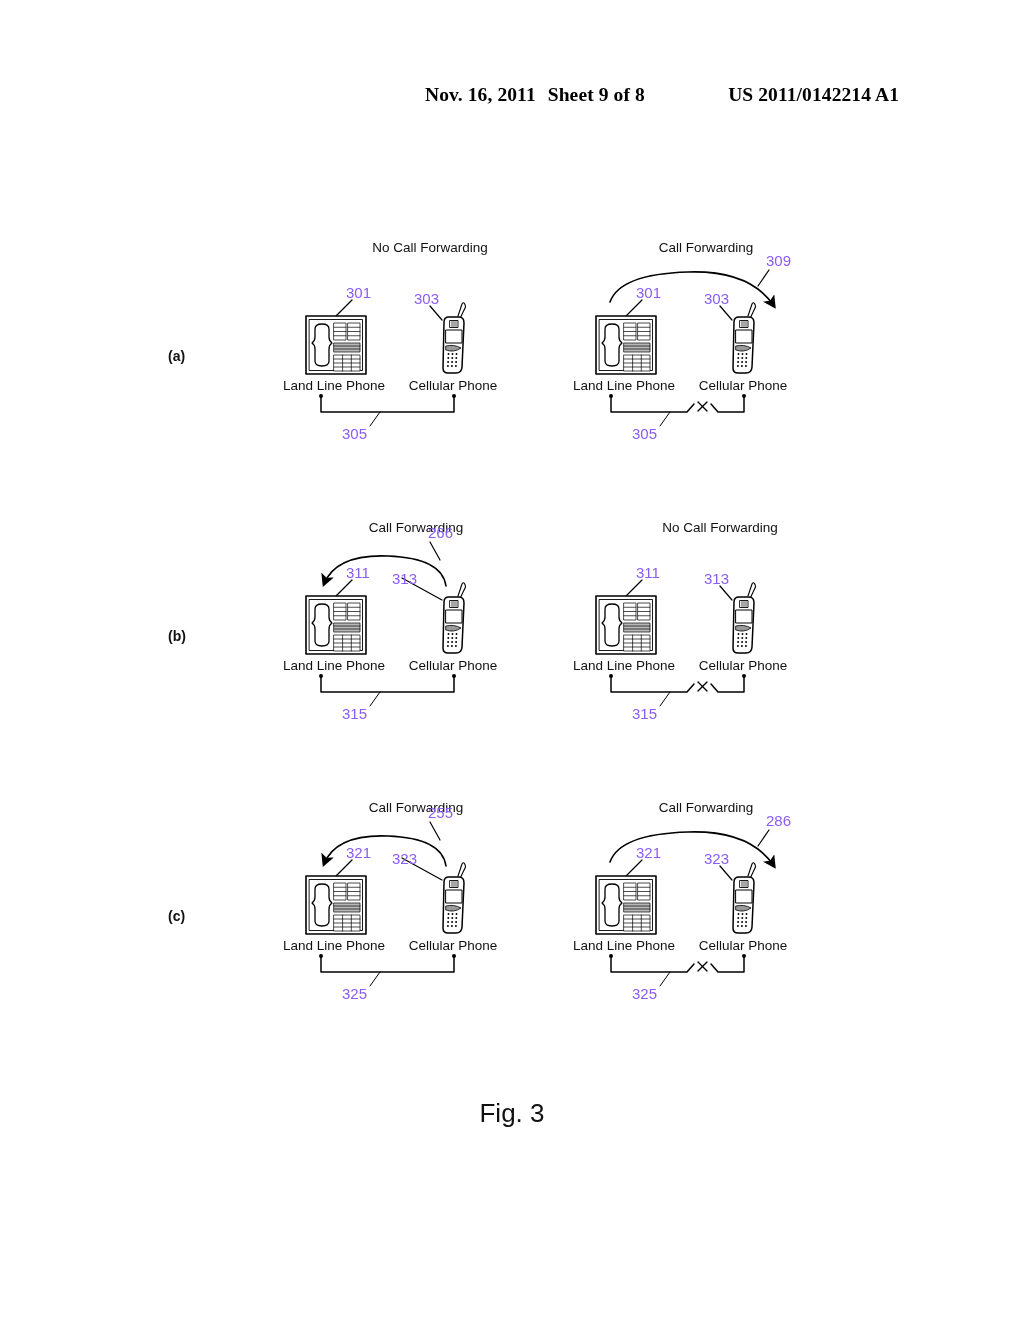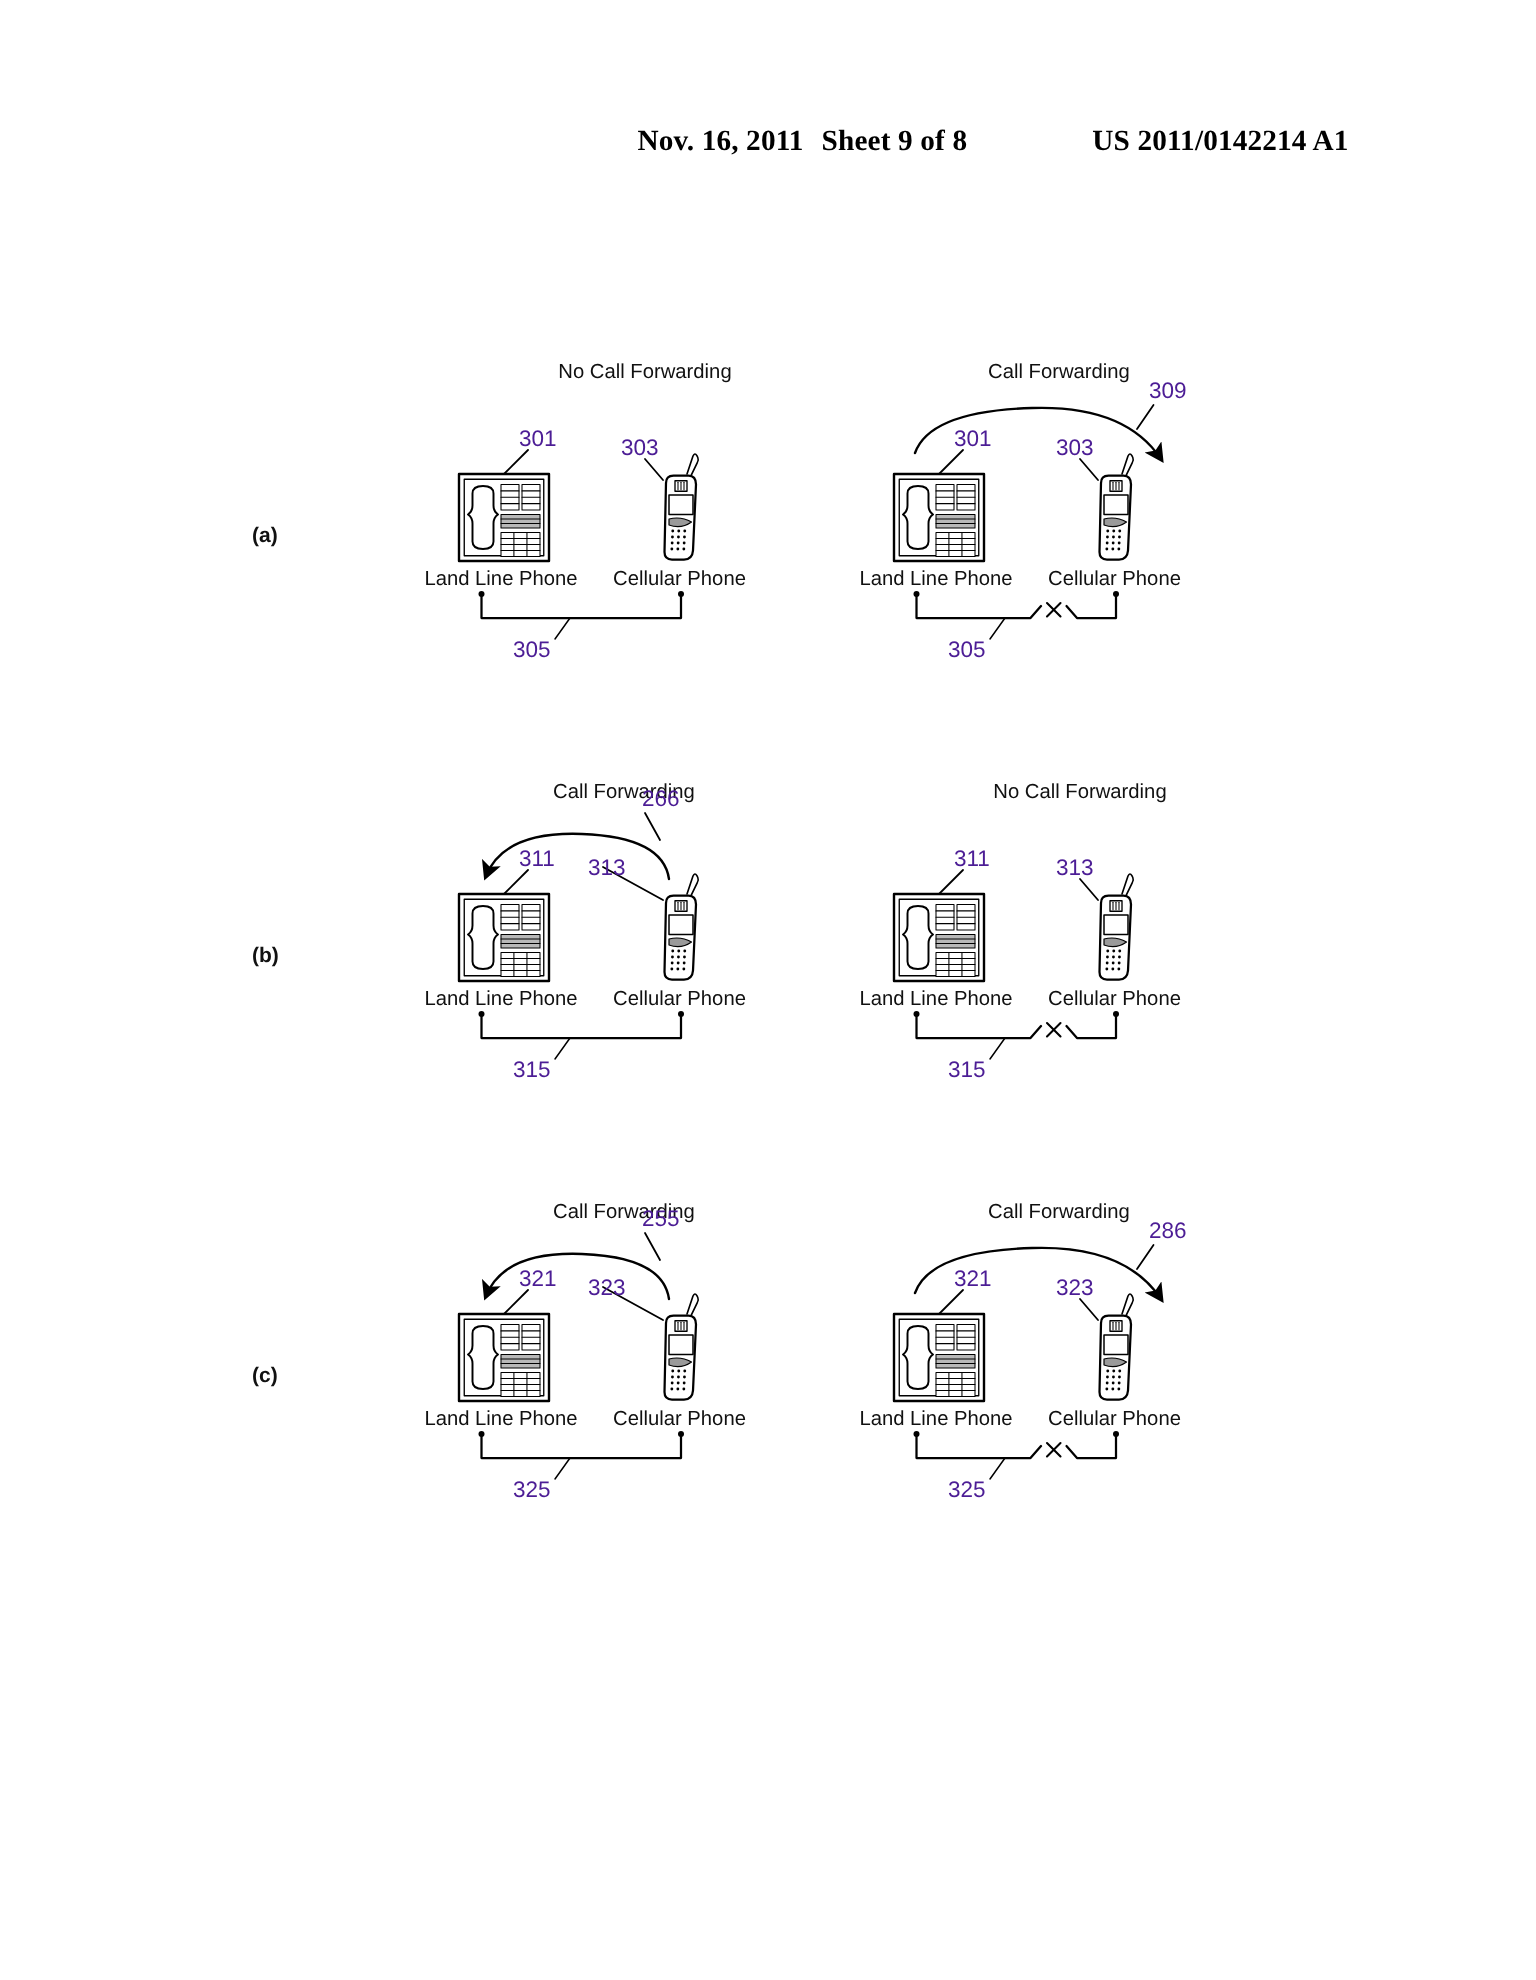--- a/index.html
+++ b/index.html
@@ -79,21 +79,21 @@
     font-family: "Liberation Sans", sans-serif;
     color: #111;
     white-space: nowrap;
   }
   .panel-title.shift-left { text-align: center; transform: translateX(-14px); }
 
   .ref-num {
     position: absolute;
     font-size: 15px;
     font-family: "Liberation Sans", sans-serif;
-    color: #4c1d95;
+    color: #8b5cf6;
   }
 
   .device-caption {
     position: absolute;
     font-size: 13.5px;
     font-family: "Liberation Sans", sans-serif;
     color: #111;
     white-space: nowrap;
     text-align: center;
   }
@@ -637,14 +637,15 @@
       </g>
     </svg>
     <div class="device-caption" style="left:-2px; top:138px; width:112px;">Land Line Phone</div>
     <div class="device-caption" style="left:118px; top:138px; width:110px;">Cellular Phone</div>
     <div class="ref-num" style="left:66px; top:44px;">321</div>
     <div class="ref-num" style="left:134px; top:50px;">323</div>
     <div class="ref-num" style="left:62px; top:185px;">325</div>
     <div class="ref-num" style="left:196px; top:12px;">286</div>
   </div>
 
+  <div class="fig-caption" style="top:1098px;">Fig. 3</div>
 
 </div>
 
 </body></html>

